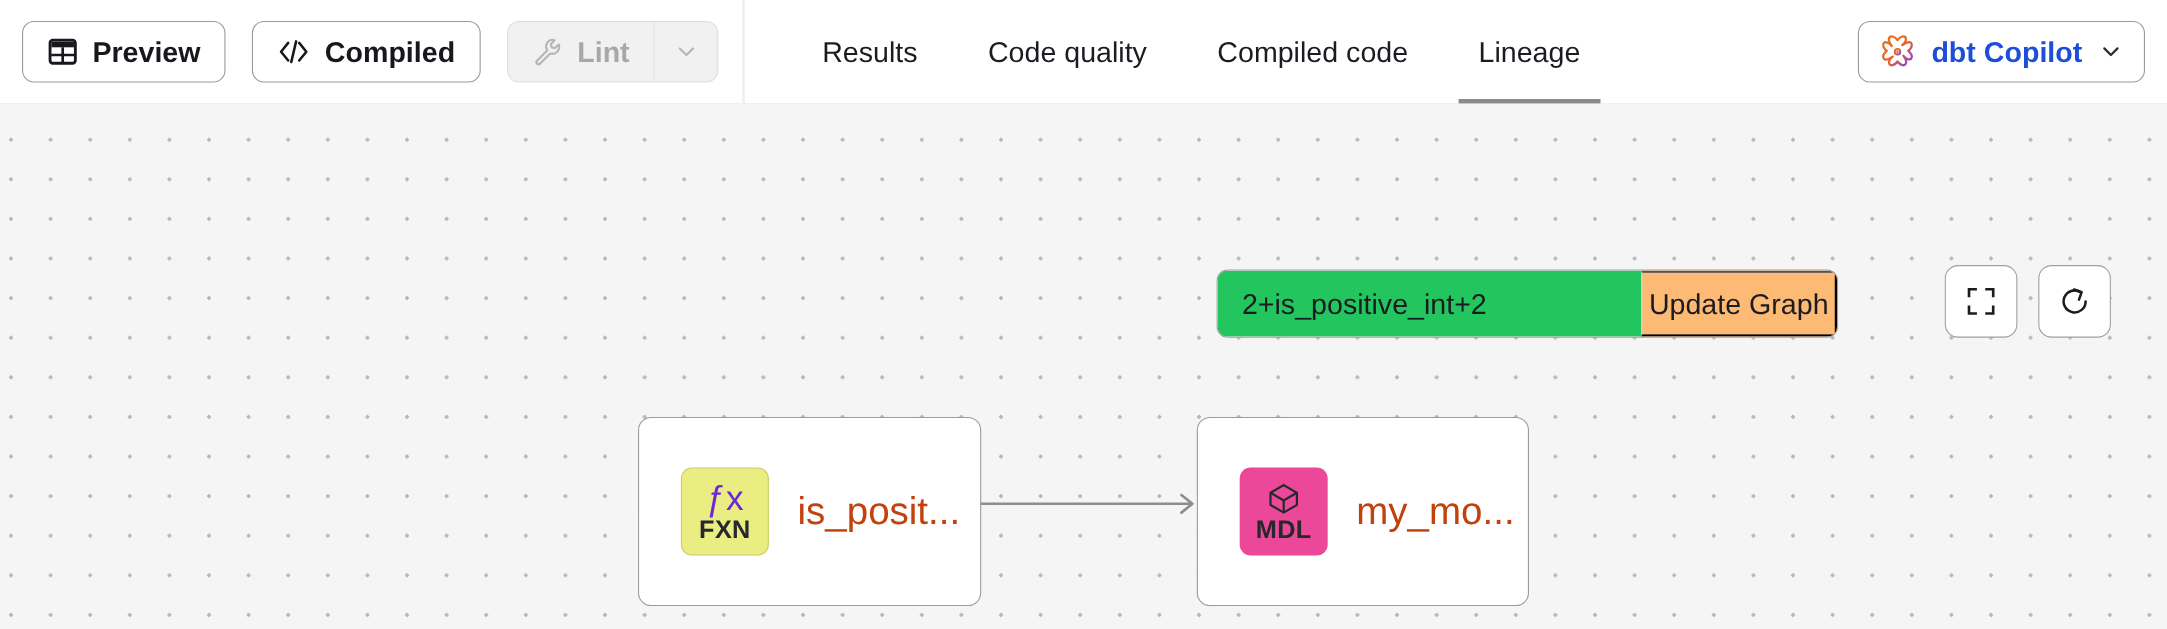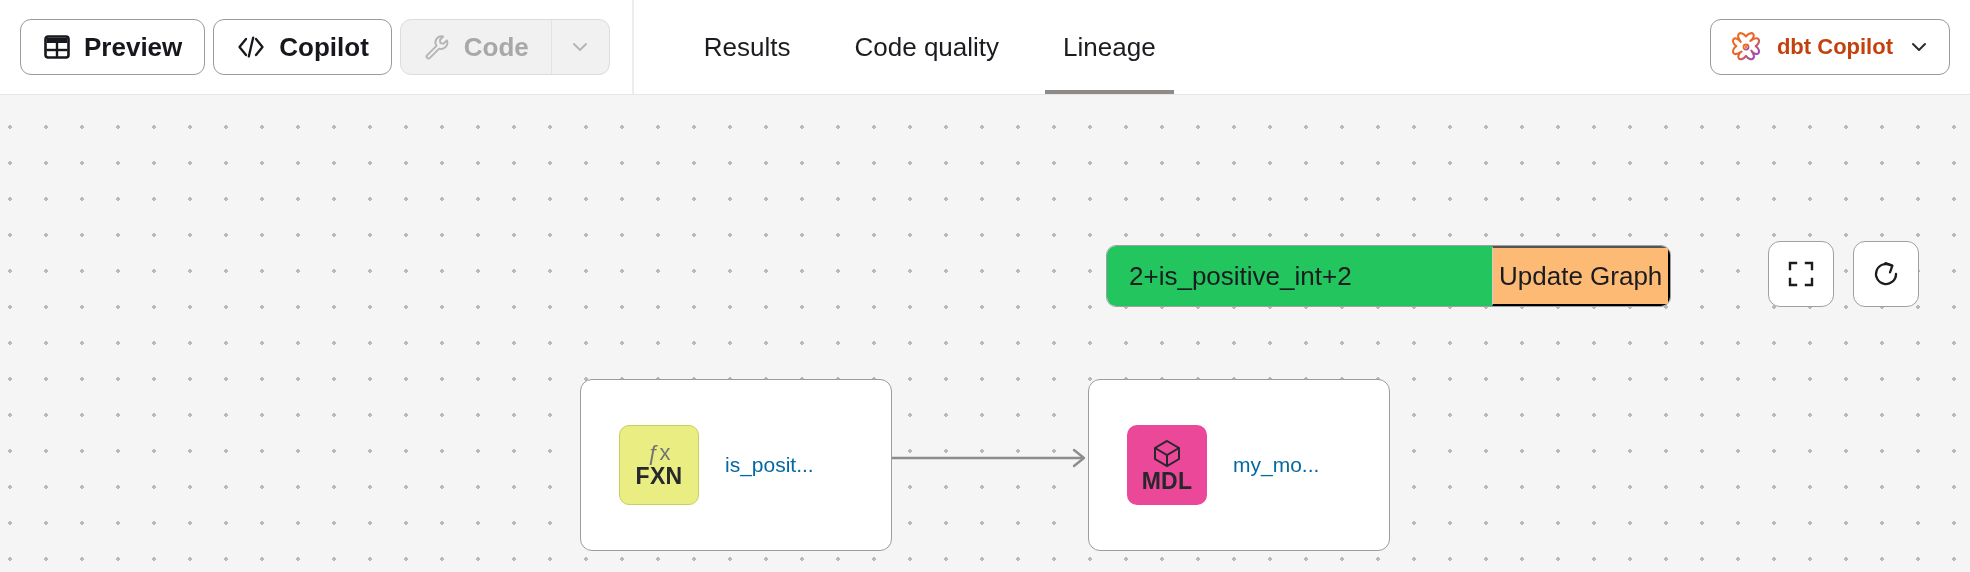--- a/index.html
+++ b/index.html
@@ -27,21 +27,21 @@
     background: #ffffff;
     border-bottom: 1px solid #e6e6e6;
     display: flex;
     align-items: center;
     position: relative;
   }
 
   .toolbar {
     display: flex;
     align-items: center;
-    gap: 8px;
+    gap: 24px;
     padding-left: 20px;
     height: 100%;
   }
 
   .header-divider {
     width: 2px;
     background: #ededed;
     height: 100%;
     margin-left: 22px;
   }
@@ -141,23 +141,23 @@
     border: 1.6px solid #9c9a98;
     border-radius: 11px;
     background: #ffffff;
     display: flex;
     align-items: center;
     gap: 14px;
     padding: 0 18px 0 18px;
     cursor: pointer;
   }
   .copilot .label {
-    font-size: 22px;
+    font-size: 26px;
     font-weight: bold;
-    color: #c2410c;
+    color: #1d4ed8;
     white-space: nowrap;
   }
 
   
   .canvas {
     flex: 1;
     position: relative;
     background-color: #f5f5f5;
     background-image: radial-gradient(#b9b9b9 1.6px, transparent 1.7px);
     background-size: 36px 36px;
@@ -235,37 +235,37 @@
     height: 80px;
     border-radius: 10px;
     display: flex;
     flex-direction: column;
     align-items: center;
     justify-content: center;
     gap: 1px;
     flex: none;
   }
   .node-badge .badge-glyph {
-    font-size: 22px;
+    font-size: 32px;
     line-height: 1;
-    color: #737373;
+    color: #6d28d9;
   }
   .node-badge .badge-text {
     font-size: 23px;
     font-weight: bold;
     color: #26282c;
     letter-spacing: 0.3px;
     line-height: 1;
   }
   .badge-fxn { background: #e9ed82; border: 1px solid #c9ce63; }
   .badge-mdl { background: #ec4899; }
 
   .node-label {
-    font-size: 21px;
-    color: #0369a1;
+    font-size: 35px;
+    color: #c2410c;
     white-space: nowrap;
   }
 
   
   .edge { position: absolute; left: 886px; top: 348px; }
 </style>
 </head>
 <body>
 
 <div id="app">
@@ -287,31 +287,31 @@
       </div>
 
       <div class="btn">
         <span class="icon">
           <svg width="30" height="26" viewBox="0 0 30 26">
             <polyline points="10,5 3.5,13 10,21" fill="none" stroke="#16181c" stroke-width="2.3" stroke-linecap="round" stroke-linejoin="round"></polyline>
             <polyline points="20,5 26.5,13 20,21" fill="none" stroke="#16181c" stroke-width="2.3" stroke-linecap="round" stroke-linejoin="round"></polyline>
             <line x1="17.2" y1="3.6" x2="12.8" y2="22.4" stroke="#16181c" stroke-width="2.3" stroke-linecap="round"></line>
           </svg>
         </span>
-        <span>Copilot</span>
+        <span>Compiled</span>
       </div>
 
       <div class="btn-split disabled">
         <div class="main">
           <span class="icon">
             <svg width="28" height="28" viewBox="0 0 28 28">
               <path d="M18.6 3.2a6.2 6.2 0 0 0-5.1 9.7L4.2 22.2a1.9 1.9 0 0 0 2.7 2.7l9.3-9.3a6.2 6.2 0 0 0 7.7-8.2l-3.3 3.3-3.1-.6-.6-3.1 3.3-3.3a6.3 6.3 0 0 0-1.6-.5z" fill="none" stroke="#b5b5b5" stroke-width="1.9" stroke-linejoin="round"></path>
             </svg>
           </span>
-          <span>Code</span>
+          <span>Lint</span>
         </div>
         <div class="caret">
           <span class="icon">
             <svg width="22" height="22" viewBox="0 0 22 22">
               <polyline points="5,8 11,14 17,8" fill="none" stroke="#b5b5b5" stroke-width="1.9" stroke-linecap="round" stroke-linejoin="round"></polyline>
             </svg>
           </span>
         </div>
       </div>
 
@@ -320,20 +320,24 @@
 
     <div class="header-divider"></div>
 
     <div class="tabs">
       <div class="tab">
         <span>Results</span>
 
       </div>
       <div class="tab">
         <span>Code quality</span>
+
+      </div>
+      <div class="tab">
+        <span>Compiled code</span>
 
       </div>
       <div class="tab active">
         <span>Lineage</span>
         <span class="underline"></span>
       </div>
     </div>
 
     <div class="copilot">
       <span class="icon">

